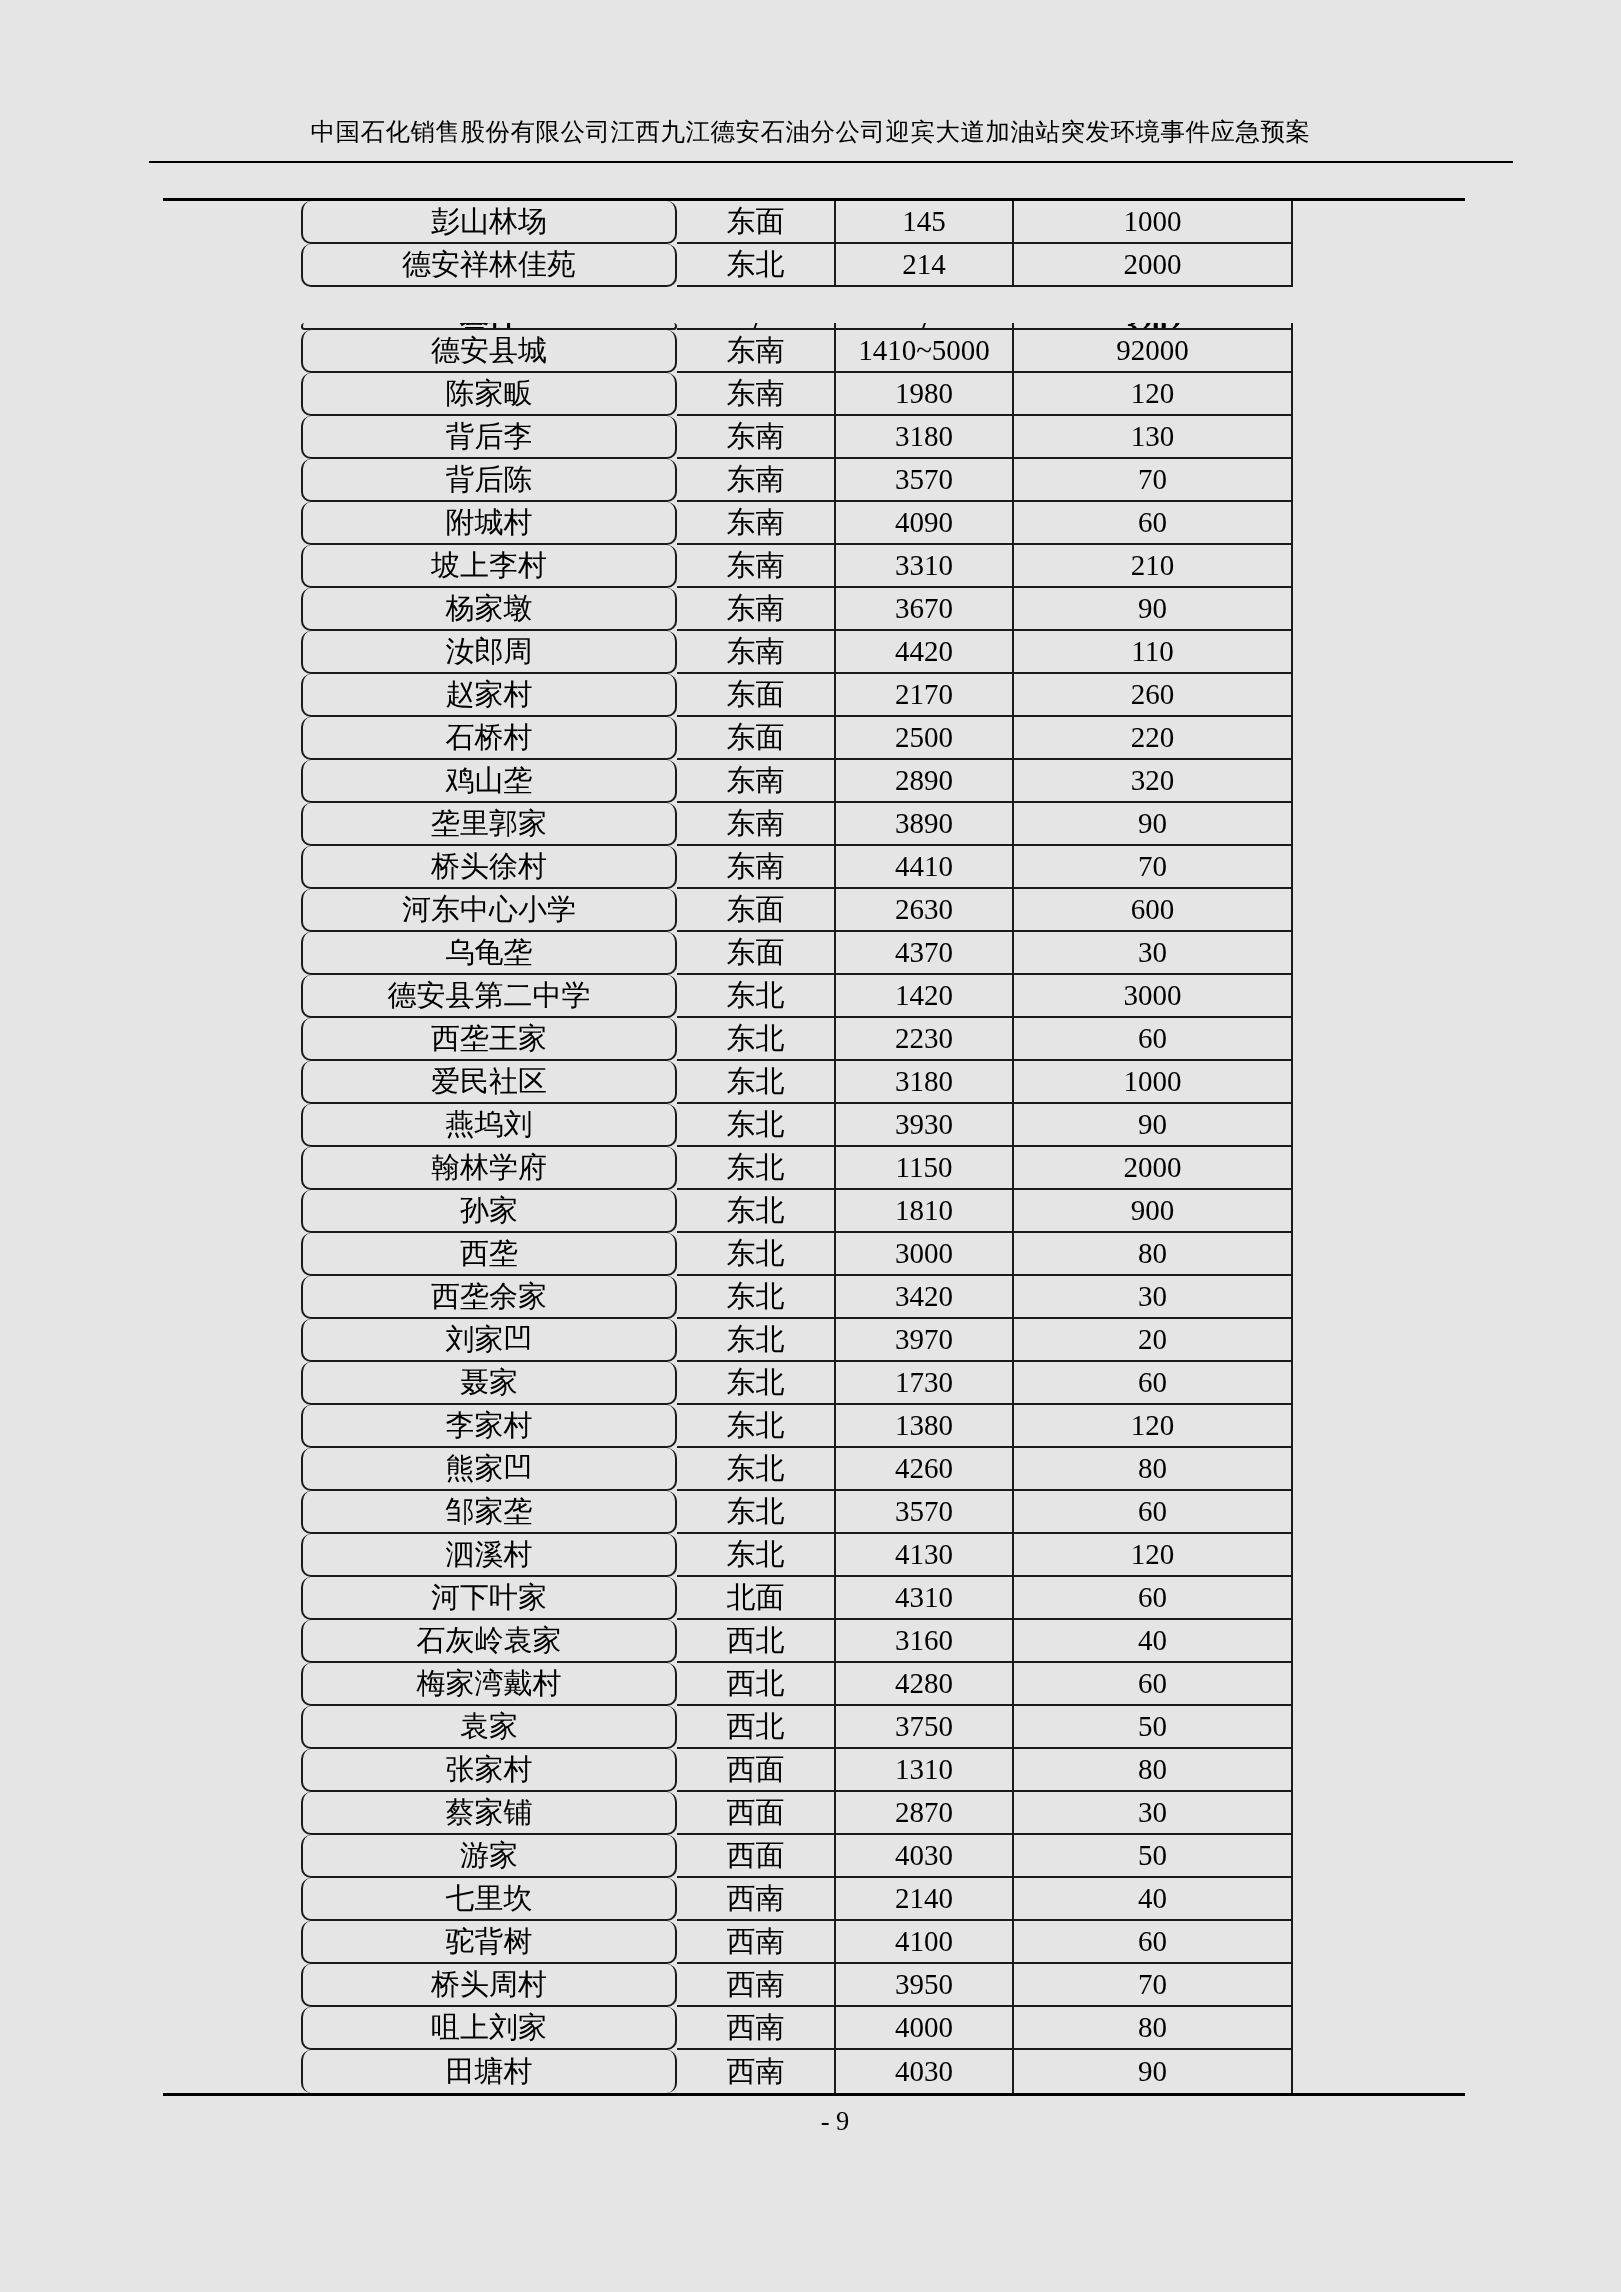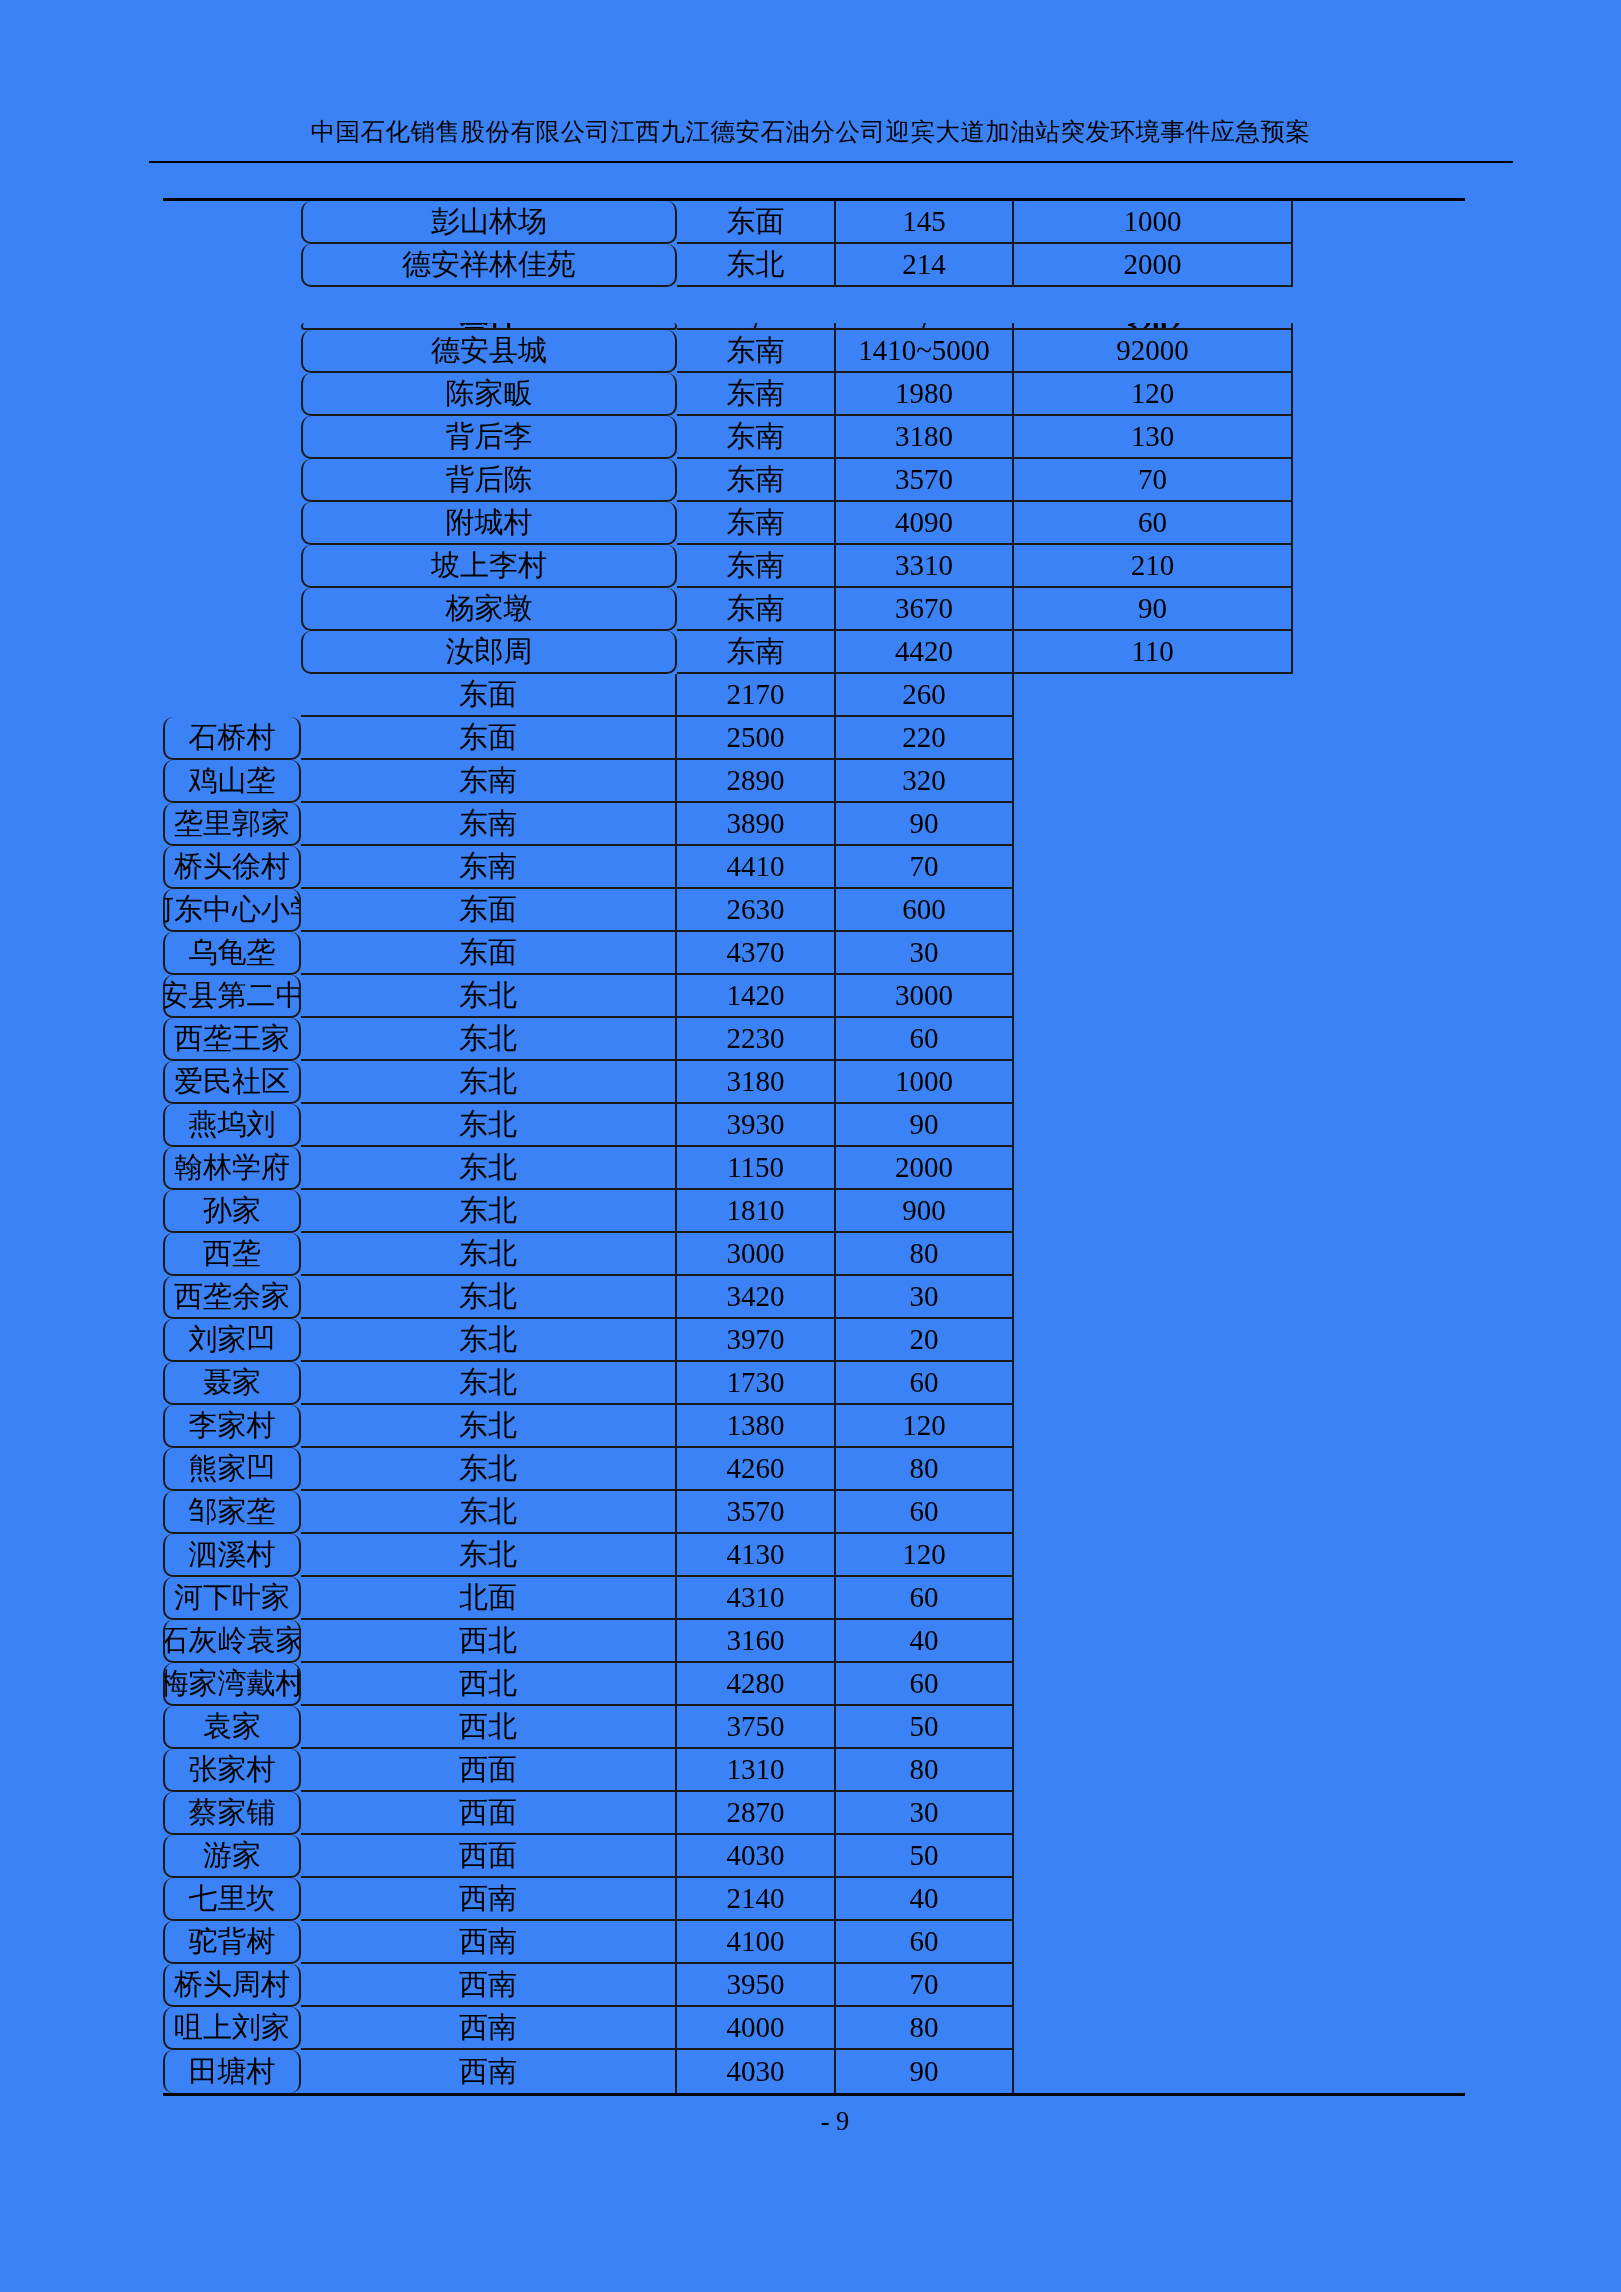--- a/index.html
+++ b/index.html
@@ -4,21 +4,21 @@
 <style>
   html, body {
     margin: 0;
     padding: 0;
     background: #ffffff;
   }
   .page {
     position: relative;
     width: 1621px;
     height: 2293px;
-    background: #3b82f6;
+    background: #e5e5e5;
     color: #000000;
     font-family: "Liberation Serif", "DejaVu Serif", serif;
     overflow: hidden;
   }
   .doc-title {
     position: absolute;
     top: 115px;
     left: 0;
     width: 100%;
     text-align: center;
@@ -168,20 +168,21 @@
     <div class="cell spacer"></div>
 
     <div class="cell spacer"></div>
     <div class="cell c-name">汝郎周</div>
     <div class="cell c-dir">东南</div>
     <div class="cell c-dist">4420</div>
     <div class="cell c-pop">110</div>
     <div class="cell spacer"></div>
 
     <div class="cell spacer"></div>
+    <div class="cell c-name">赵家村</div>
     <div class="cell c-dir">东面</div>
     <div class="cell c-dist">2170</div>
     <div class="cell c-pop">260</div>
     <div class="cell spacer"></div>
 
     <div class="cell spacer"></div>
     <div class="cell c-name">石桥村</div>
     <div class="cell c-dir">东面</div>
     <div class="cell c-dist">2500</div>
     <div class="cell c-pop">220</div>

